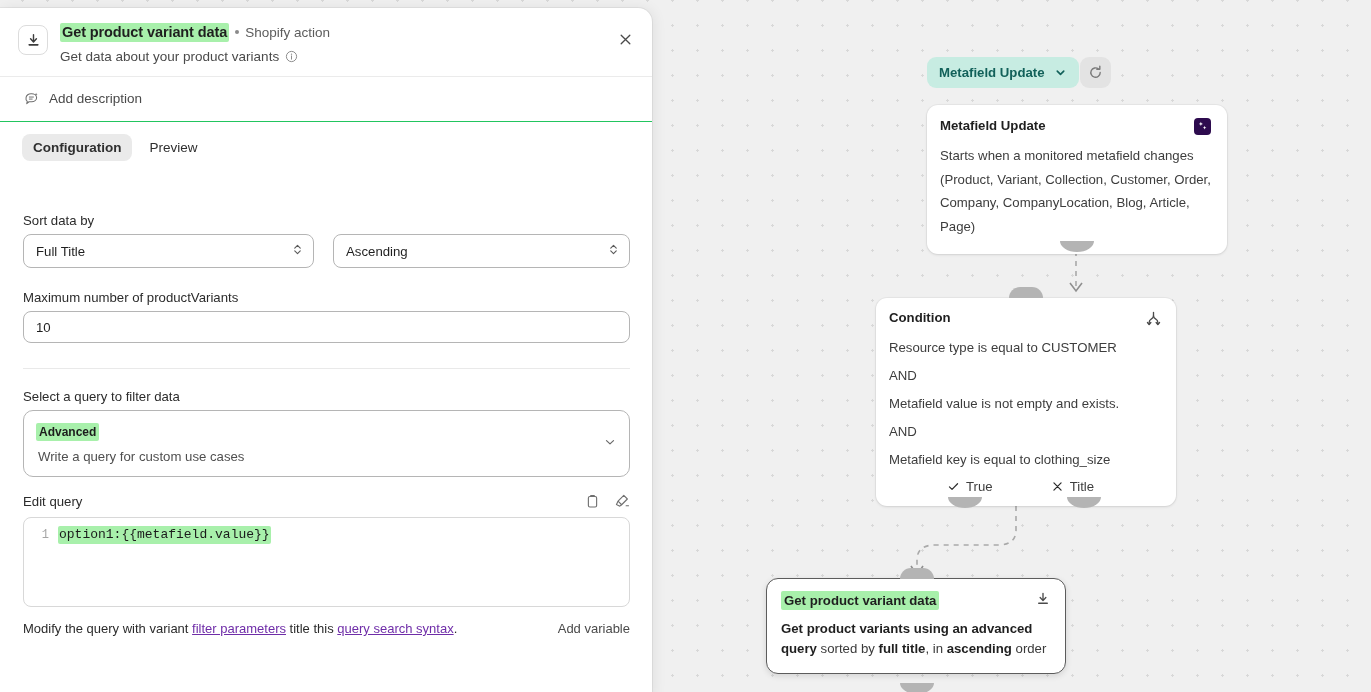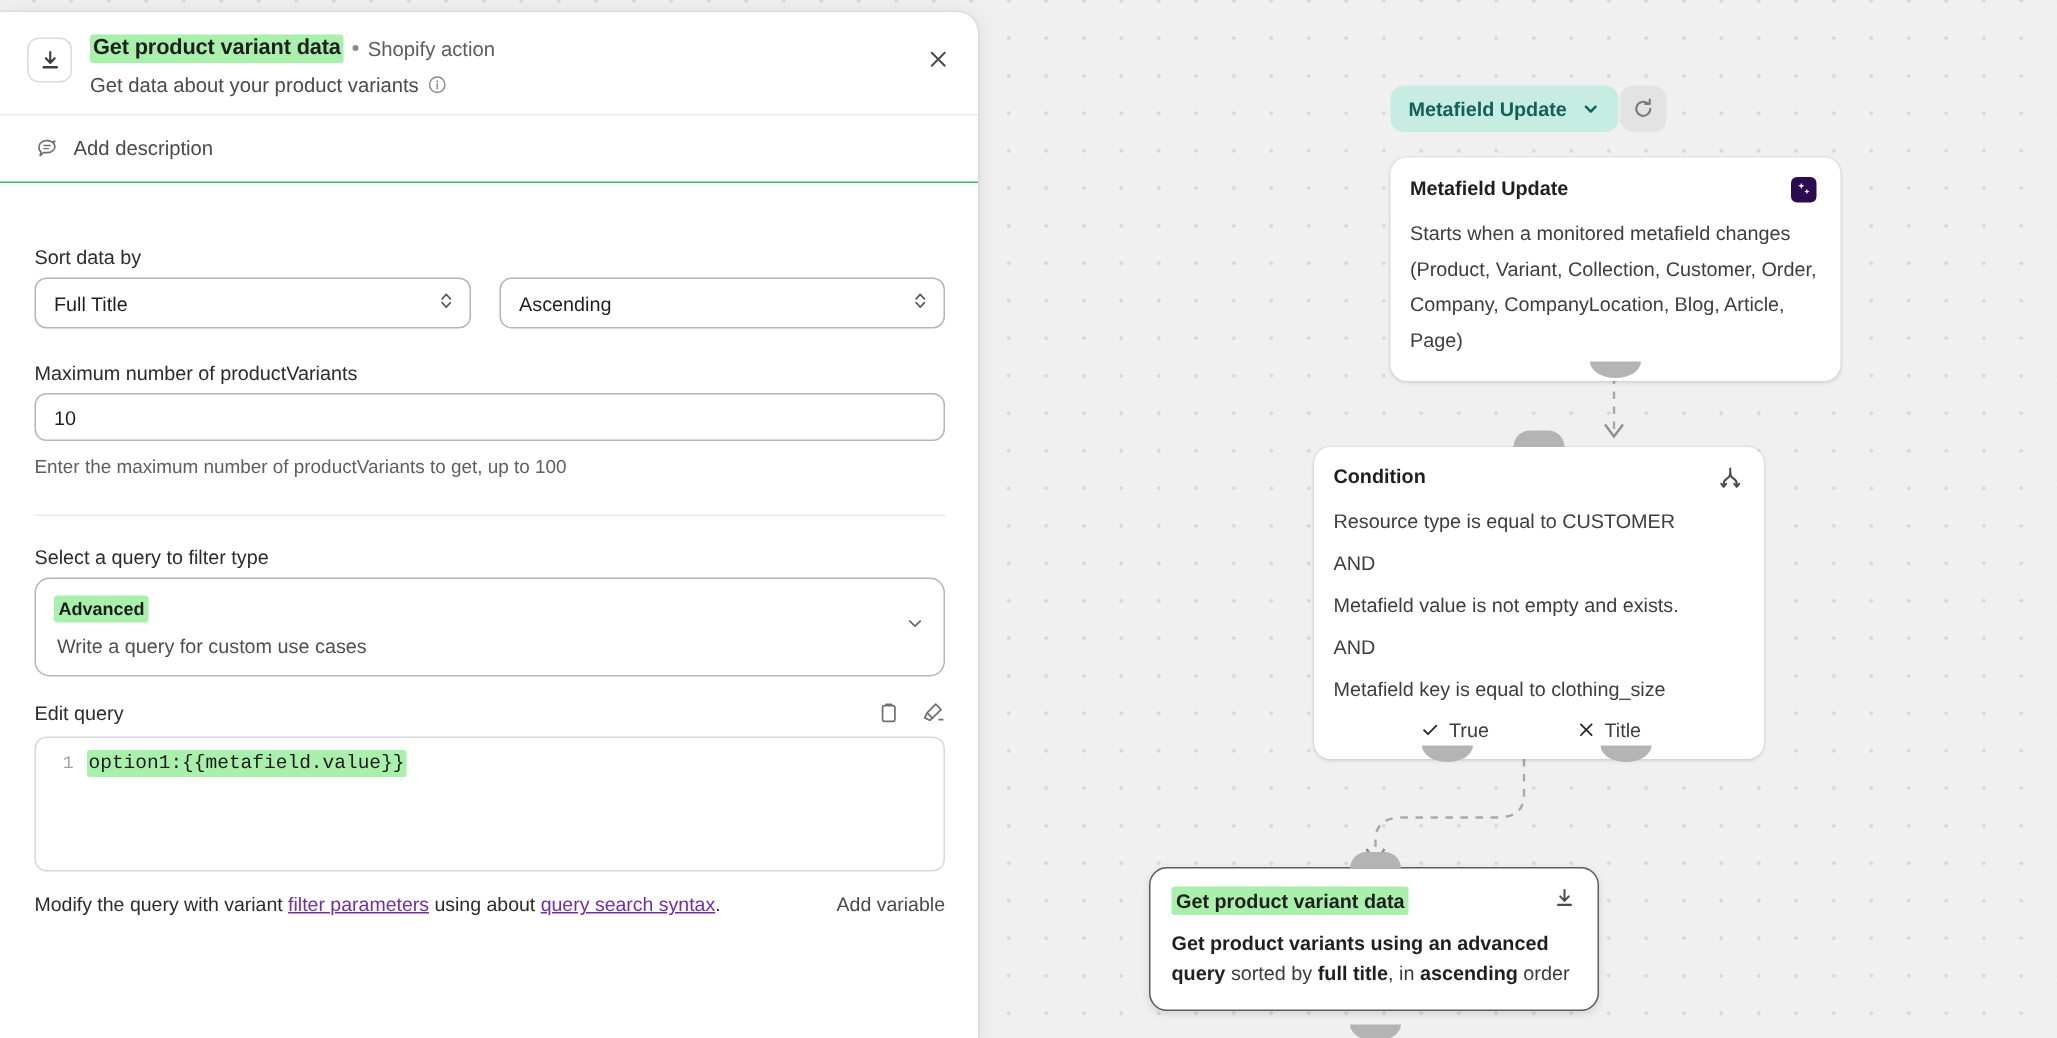--- a/index.html
+++ b/index.html
@@ -340,20 +340,24 @@
     <span style="display:flex;">
       <svg width="16" height="16" viewBox="0 0 18 18">
         <path d="M2.3 7.6 A5.6 4.6 0 0 1 8.5 3.1 A5.6 4.6 0 0 1 14.2 7.6 A5.6 4.6 0 0 1 8.5 12.1 L5.6 12.1 L3.1 14.3 L3.7 11.6 A4.9 4.3 0 0 1 2.3 7.6 Z" stroke="#6f6f6f" stroke-width="1.2" fill="none" stroke-linejoin="round"></path>
         <path d="M6 6.8 L10.6 6.8 M6 9.1 L9.2 9.1" stroke="#6f6f6f" stroke-width="1.1" stroke-linecap="round"></path>
         <path d="M13.6 2.1 L14.1 3.3 L15.3 3.8 L14.1 4.3 L13.6 5.5 L13.1 4.3 L11.9 3.8 L13.1 3.3 Z" fill="#6f6f6f"></path>
       </svg>
     </span>
     <span class="lbl">Add description</span>
   </div>
 
+  <div class="tabs">
+    <button class="tab active">Configuration</button>
+    <button class="tab">Preview</button>
+  </div>
 
   <div class="form">
 
     <div class="field-label">Sort data by</div>
     <div class="row2">
       <div class="select sel-a">
         <span>Full Title</span>
         <span class="stepper-ic">
           <svg width="11" height="15" viewBox="0 0 12 16">
             <path d="M3 6.6 L6 3.4 L9 6.6" stroke="#5a5a5a" stroke-width="1.2" fill="none" stroke-linecap="round" stroke-linejoin="round"></path>
@@ -369,25 +373,24 @@
             <path d="M3 9.4 L6 12.6 L9 9.4" stroke="#5a5a5a" stroke-width="1.2" fill="none" stroke-linecap="round" stroke-linejoin="round"></path>
           </svg>
         </span>
       </div>
     </div>
 
     <div class="field-label">Maximum number of productVariants</div>
     <div class="text-input">
       <span>10</span>
     </div>
-    <div class="help-text">Enter the maximum number of productVariants to get, up to 100</div>
 
     <div class="divider"></div>
 
-    <div class="field-label">Select a query to filter type</div>
+    <div class="field-label">Select a query to filter data</div>
     <div class="big-select">
       <span class="bs-badge">Advanced</span>
       <div class="bs-sub">Write a query for custom use cases</div>
       <span class="bs-chev">
         <svg width="14" height="14" viewBox="0 0 16 16">
             <path d="M4 6.4 L8 10.2 L12 6.4" stroke="#6a6a6a" stroke-width="1.4" fill="none" stroke-linecap="round" stroke-linejoin="round"></path>
           </svg>
       </span>
     </div>
 
@@ -412,19 +415,19 @@
 
     <div class="code-box">
       <div class="code-line">
         <span class="gutter">1</span>
         <span class="code-txt">option1:{{metafield.value}}</span>
       </div>
     </div>
 
     <div class="footer-row">
       <div class="footer-note">
-        <span>Modify the query with variant </span><a href="#">filter parameters</a><span> using about </span><a href="#">query search syntax</a><span>.</span>
+        <span>Modify the query with variant </span><a href="#">filter parameters</a><span> title this </span><a href="#">query search syntax</a><span>.</span>
       </div>
       <div class="add-var">Add variable</div>
     </div>
 
   </div>
 </div>
 
 </body></html>

